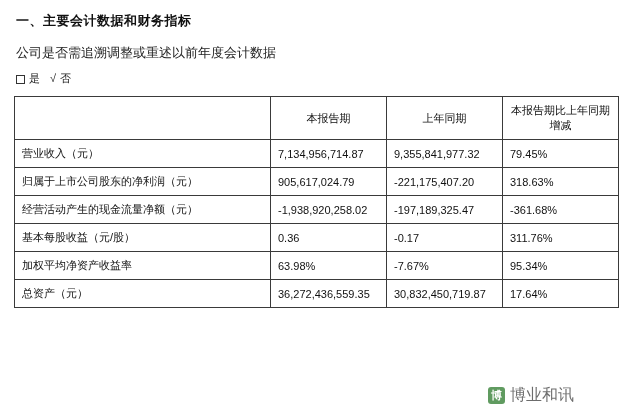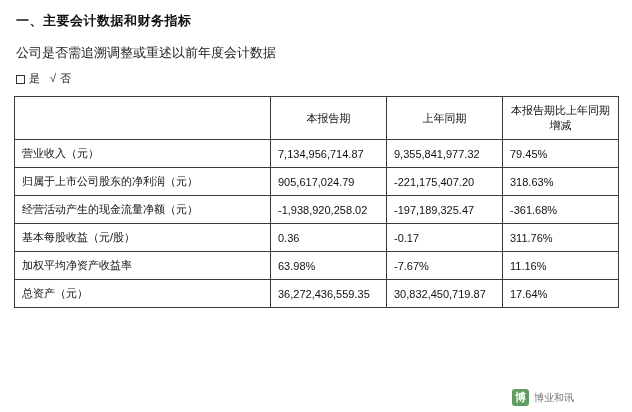--- a/index.html
+++ b/index.html
@@ -95,21 +95,21 @@
     height: 17px;
     border-radius: 3px;
     background: #2b7a2b;
     color: #fff;
     font-size: 11px;
     line-height: 17px;
     text-align: center;
     font-weight: bold;
   }
   .wm-text {
-    font-size: 10px;
+    font-size: 16px;
     color: #3c3c3c;
   }
 </style>
 </head>
 <body>
 
 <div class="page">
 
   <div class="doc-title">一、主要会计数据和财务指标</div>
 
@@ -158,21 +158,21 @@
       <tr class="row-h">
         <td class="label">基本每股收益（元/股）</td>
         <td class="num">0.36</td>
         <td class="num">-0.17</td>
         <td class="num">311.76%</td>
       </tr>
       <tr class="row-h">
         <td class="label">加权平均净资产收益率</td>
         <td class="num">63.98%</td>
         <td class="num">-7.67%</td>
-        <td class="num">11.16%</td>
+        <td class="num">95.34%</td>
       </tr>
 
 
       <tr class="row-h">
         <td class="label">总资产（元）</td>
         <td class="num">36,272,436,559.35</td>
         <td class="num">30,832,450,719.87</td>
         <td class="num">17.64%</td>
       </tr>
 

